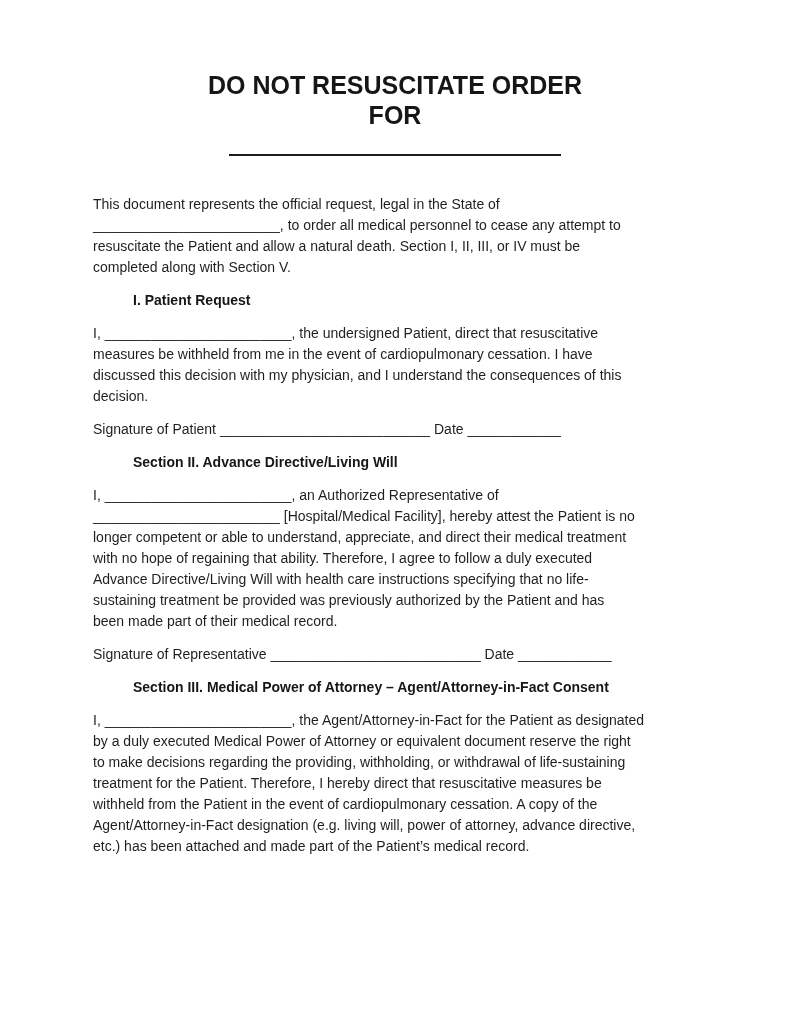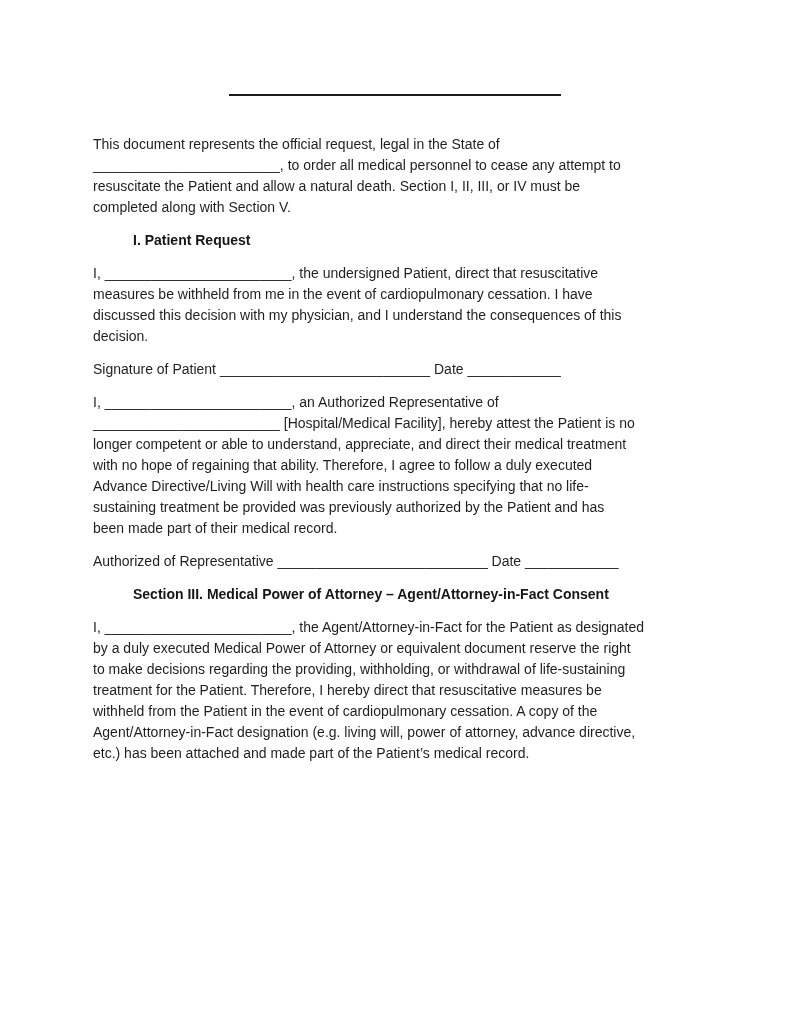--- a/index.html
+++ b/index.html
@@ -63,20 +63,22 @@
     font-size: 13px;
     line-height: 14px;
     color: #1f1f1f;
   }
 </style>
 </head>
 <body>
 
 <div class="page">
 
+  <h1 class="doc-title">DO NOT RESUSCITATE ORDER
+FOR</h1>
 
   <div class="name-line"></div>
 
 
   <p class="para intro">This document represents the official request, legal in the State of
 ________________________, to order all medical personnel to cease any attempt to
 resuscitate the Patient and allow a natural death. Section I, II, III, or IV must be
 completed along with Section V.</p>
 
   <div>
@@ -87,29 +89,30 @@
 decision.</p>
     <div class="sigline">
       <span>Signature of Patient</span>
       <span>___________________________</span>
       <span>Date</span>
       <span>____________</span>
     </div>
   </div>
 
   <div>
+    <div class="sec-heading">Section II. Advance Directive/Living Will</div>
     <p class="para">I, ________________________, an Authorized Representative of
 ________________________ [Hospital/Medical Facility], hereby attest the Patient is no
 longer competent or able to understand, appreciate, and direct their medical treatment
 with no hope of regaining that ability. Therefore, I agree to follow a duly executed
 Advance Directive/Living Will with health care instructions specifying that no life-
 sustaining treatment be provided was previously authorized by the Patient and has
 been made part of their medical record.</p>
     <div class="sigline">
-      <span>Authorized of Representative</span>
+      <span>Signature of Representative</span>
       <span>___________________________</span>
       <span>Date</span>
       <span>____________</span>
     </div>
   </div>
 
   <div>
     <div class="sec-heading">Section III. Medical Power of Attorney – Agent/Attorney-in-Fact Consent</div>
     <p class="para">I, ________________________, the Agent/Attorney-in-Fact for the Patient as designated
 by a duly executed Medical Power of Attorney or equivalent document reserve the right

